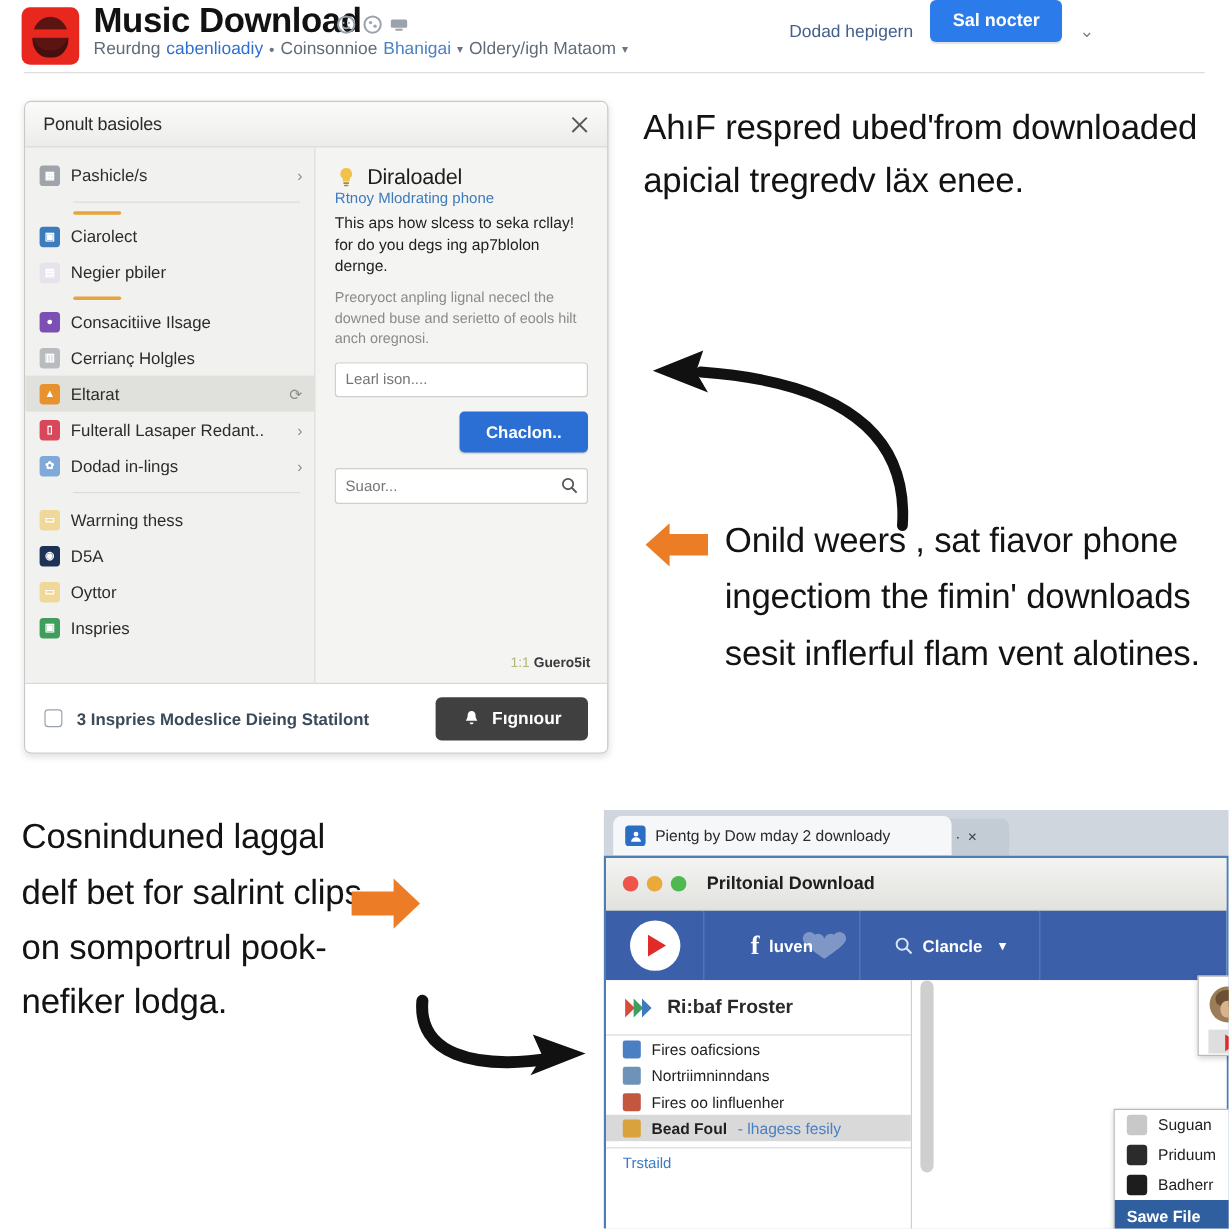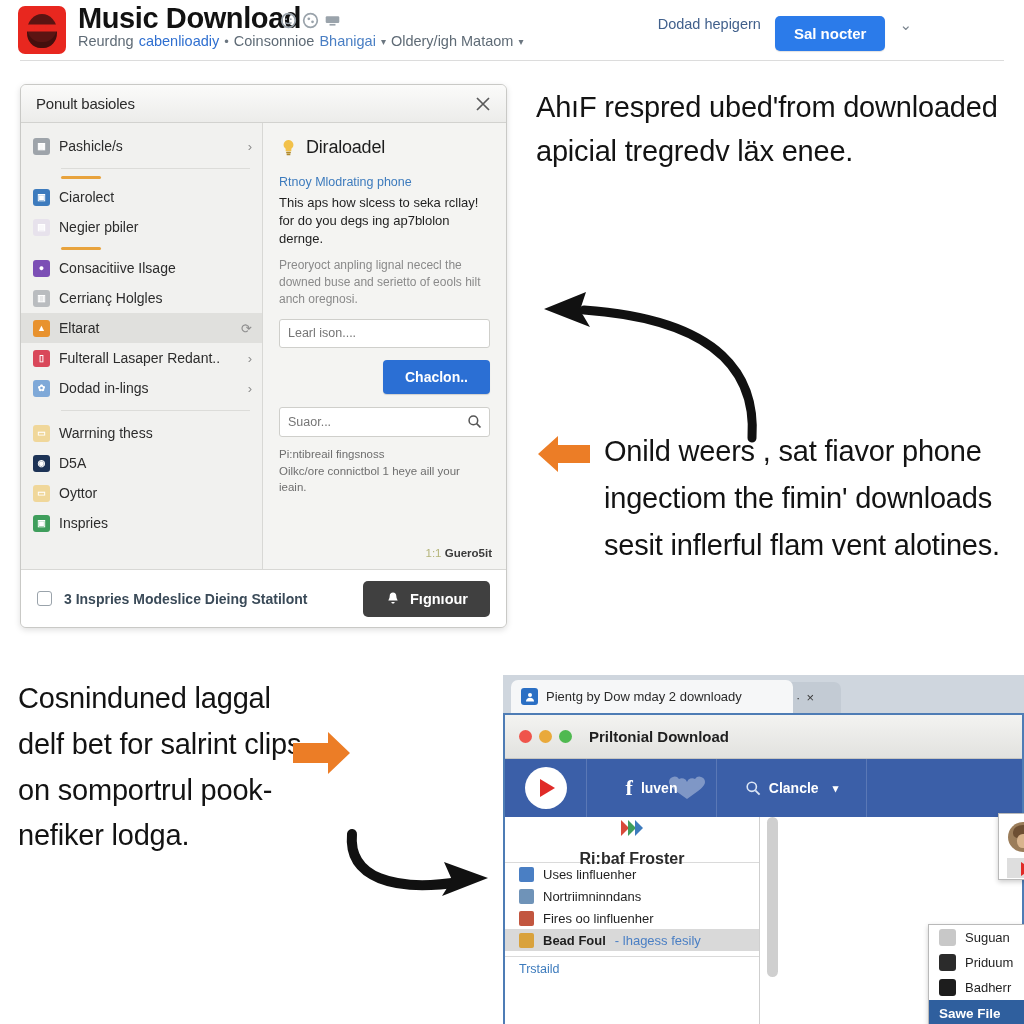--- a/index.html
+++ b/index.html
@@ -52,21 +52,21 @@
   #subtitle-row {
     position:absolute; left:78px; top:33px;
     font-size:14.5px; color:#5f6b76; white-space:nowrap;
     display:flex; align-items:center; gap:5px;
   }
   #subtitle-row .lnk { color:#2f6fd0; }
   #subtitle-row .lnk2 { color:#4a7fc4; }
   #subtitle-row .sep { color:#6b7680; font-size:13px; }
   #subtitle-row .caret { font-size:10px; color:#6b7680; }
 
-  #hdr-right { position:absolute; right:16px; top:16px; display:flex; align-items:flex-start; gap:14px; }
+  #hdr-right { position:absolute; right:16px; top:0; display:flex; align-items:flex-end; gap:14px; }
   #hdr-link { font-size:14.5px; color:#41608c; white-space:nowrap; }
   #hdr-btn {
     background:#2b7bea; color:#fff; font-size:15px; font-weight:bold;
     border:none; border-radius:5px; padding:9px 19px; cursor:pointer;
     white-space:nowrap; box-shadow:0 1px 1px rgba(0,0,0,.12);
   }
   #hdr-caret { font-size:15px; color:#7a848e; }
 
   
   #dialog {
@@ -103,21 +103,21 @@
     width:17px; height:17px; border-radius:3px; flex:none;
     display:flex; align-items:center; justify-content:center;
     font-size:9px; color:#fff; font-weight:bold; overflow:hidden;
   }
   .srow .slabel { flex:1; overflow:hidden; text-overflow:ellipsis; }
   .srow .schev { color:#8d8d8d; font-size:13px; flex:none; }
   .sdiv { height:1px; background:#dcdcd9; margin:7px 12px 7px 40px; }
   .sdash { height:3px; width:40px; background:#e8a33d; margin:5px 0 3px 40px; border-radius:2px; }
 
   #dlg-main { flex:1; background:#f4f4f2; padding:14px 16px 0 16px; position:relative; overflow:hidden; }
-  #dm-head { display:flex; align-items:center; gap:8px; margin-bottom:17px; }
+  #dm-head { display:flex; align-items:center; gap:8px; margin-bottom:0; }
   #dm-bulb { width:19px; height:19px; flex:none; }
   #dm-title { font-size:18px; color:#1d1d1d; letter-spacing:-0.2px; }
   #dm-sub { font-size:12.5px; color:#3d7bbd; margin-bottom:5px; }
   #dm-para1 { font-size:13px; color:#1f1f1f; line-height:1.38; margin-bottom:9px; }
   #dm-para2 { font-size:12px; color:#8a8a8a; line-height:1.42; margin-bottom:11px; }
   #dm-input {
     width:100%; height:29px; border:1px solid #cfcfcb; border-radius:3px;
     background:#fff; font-size:12.5px; color:#9a9a9a; padding:0 8px;
     font-family:"Liberation Sans", sans-serif;
   }
@@ -243,21 +243,20 @@
   #nav-search { width:150px; }
   #nav-search .mag { width:16px; height:16px; }
   #nav-search .dn { font-size:11px; margin-left:6px; }
   #nav-tail { flex:1; border-right:none; }
 
   #br-content { position:relative; height:209px; background:#fff; display:flex; }
   #bc-left { width:255px; background:#fff; border-right:1px solid #cfcfcf; }
   #bc-head {
     height:46px; display:flex; align-items:center; gap:11px; padding:0 14px;
     border-bottom:1px solid #dadada;
-    flex-direction:column;
   }
   #bc-head .logoic { width:26px; height:22px; flex:none; }
   #bc-head .nm { font-size:16px; font-weight:bold; color:#2a2a2a; white-space:nowrap; }
   .bl-row {
     display:flex; align-items:center; gap:9px; height:22px; padding:0 14px;
     font-size:13px; color:#1f1f1f; white-space:nowrap; cursor:pointer;
   }
   .bl-row.hl { background:#d9d9d9; font-weight:bold; }
   .bl-row .bic { width:15px; height:15px; border-radius:2px; flex:none;
     display:flex; align-items:center; justify-content:center; }
@@ -442,22 +441,20 @@
       <div id="dm-para2">Preoryoct anpling lignal nececl the downed buse and serietto of eools hilt anch oregnosi.</div>
       <input id="dm-input" placeholder="Learl ison...." style="">
       <button id="dm-actionbtn">Chaclon..</button>
       <div id="dm-search-wrap">
         <input id="dm-search" placeholder="Suaor..." style="">
         <svg id="dm-search-icon" viewBox="0 0 16 16">
             <circle cx="6.8" cy="6.8" r="4.6" fill="none" stroke="currentColor" stroke-width="1.6"></circle>
             <path d="M10.3 10.3 L14.4 14.4" stroke="currentColor" stroke-width="1.8"></path>
           </svg>
       </div>
-      <div id="dm-foot" style="white-space:pre-line">Pi:ntibreail fingsnoss
-Oilkc/ore connictbol 1 heye aill your ieain.</div>
       <div id="dm-count">
         <span class="num">1:1</span>
         <span>Guero5it</span>
       </div>
     </div>
   </div>
 
   <div id="dialog-footer">
     <div id="foot-check"></div>
     <div id="foot-label">3 Inspries Modeslice Dieing Statilont</div>
@@ -550,21 +547,21 @@
           <svg class="logoic" viewBox="0 0 26 22">
             <path d="M2 3 L10 11 L2 19 Z" fill="#d84a3a"></path>
               <path d="M9 3 L17 11 L9 19 Z" fill="#3f9e5c"></path>
               <path d="M16 3 L24 11 L16 19 Z" fill="#3d7bbd"></path>
           </svg>
           <span class="nm">Ri:baf Froster</span>
         </div>
         <div id="bc-rows">
             <div class="bl-row">
               <span class="bic" style="background: rgb(74, 127, 196);"></span>
-              <span>Uses linfluenher</span>
+              <span>Fires oaficsions</span>
             </div>
             <div class="bl-row">
               <span class="bic" style="background: rgb(111, 147, 184);"></span>
               <span>Nortriimninndans</span>
             </div>
             <div class="bl-row">
               <span class="bic" style="background: rgb(194, 86, 63);"></span>
               <span>Fires oo linfluenher</span>
             </div>
             <div class="bl-row hl">

